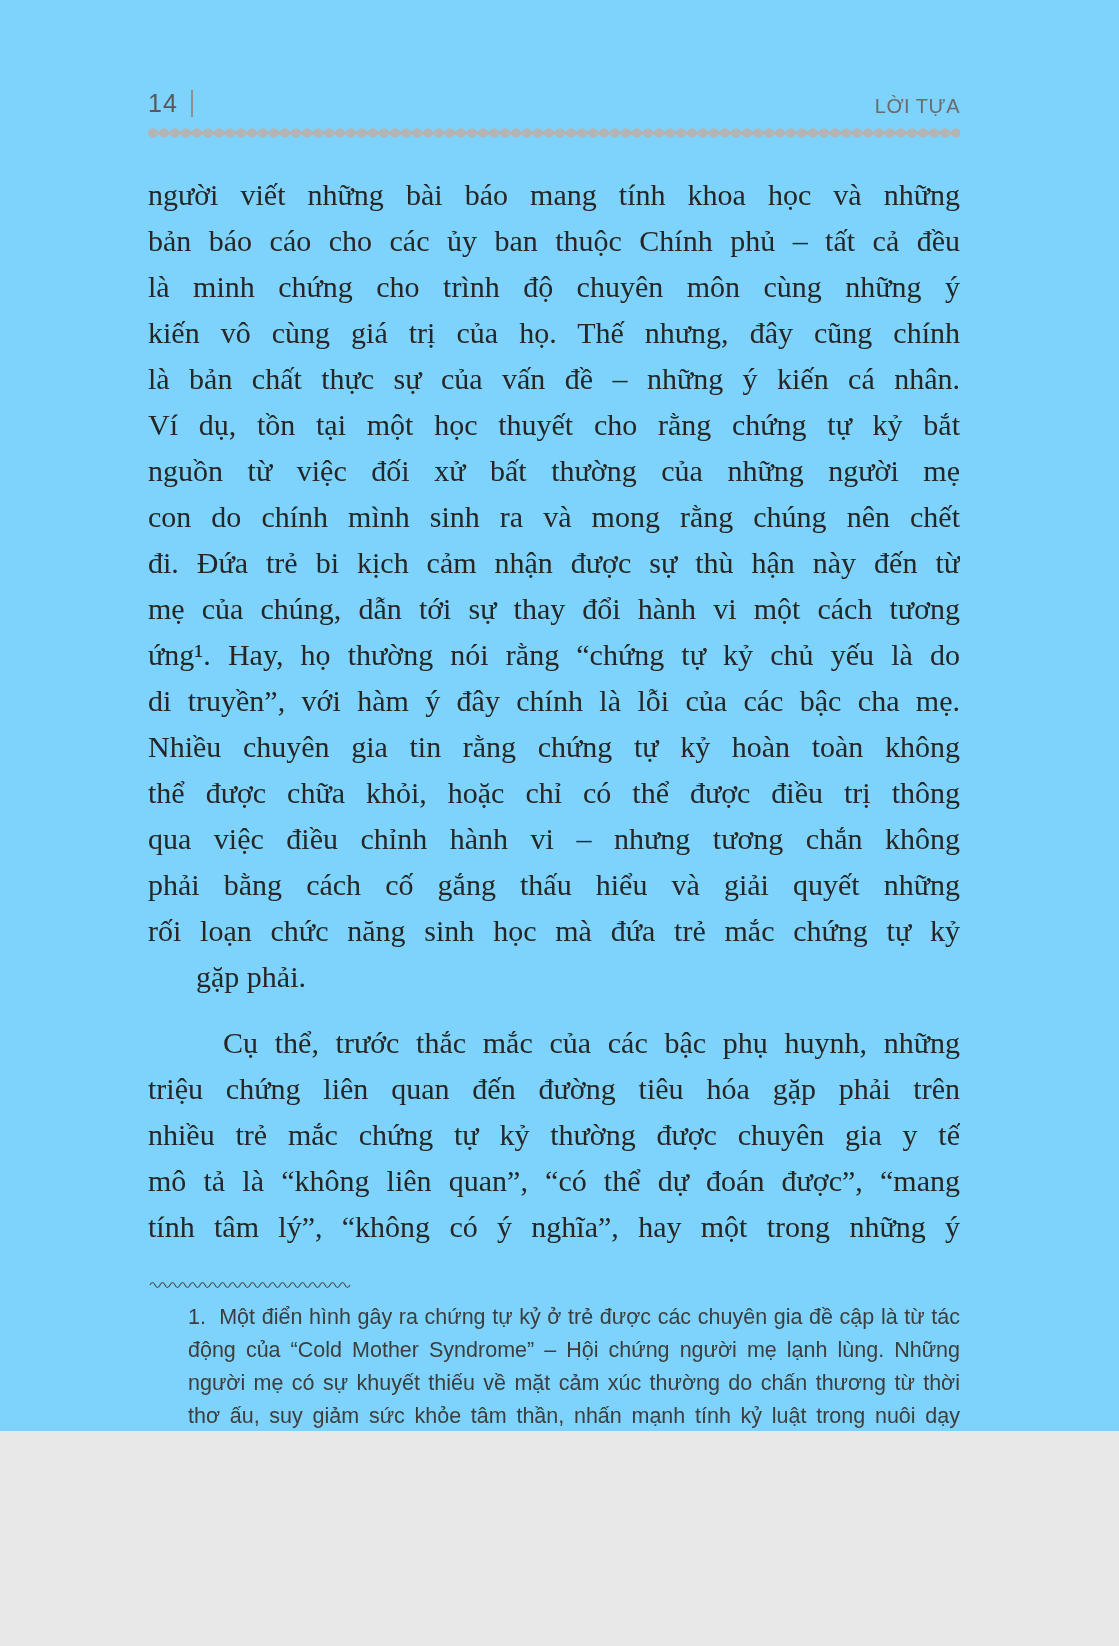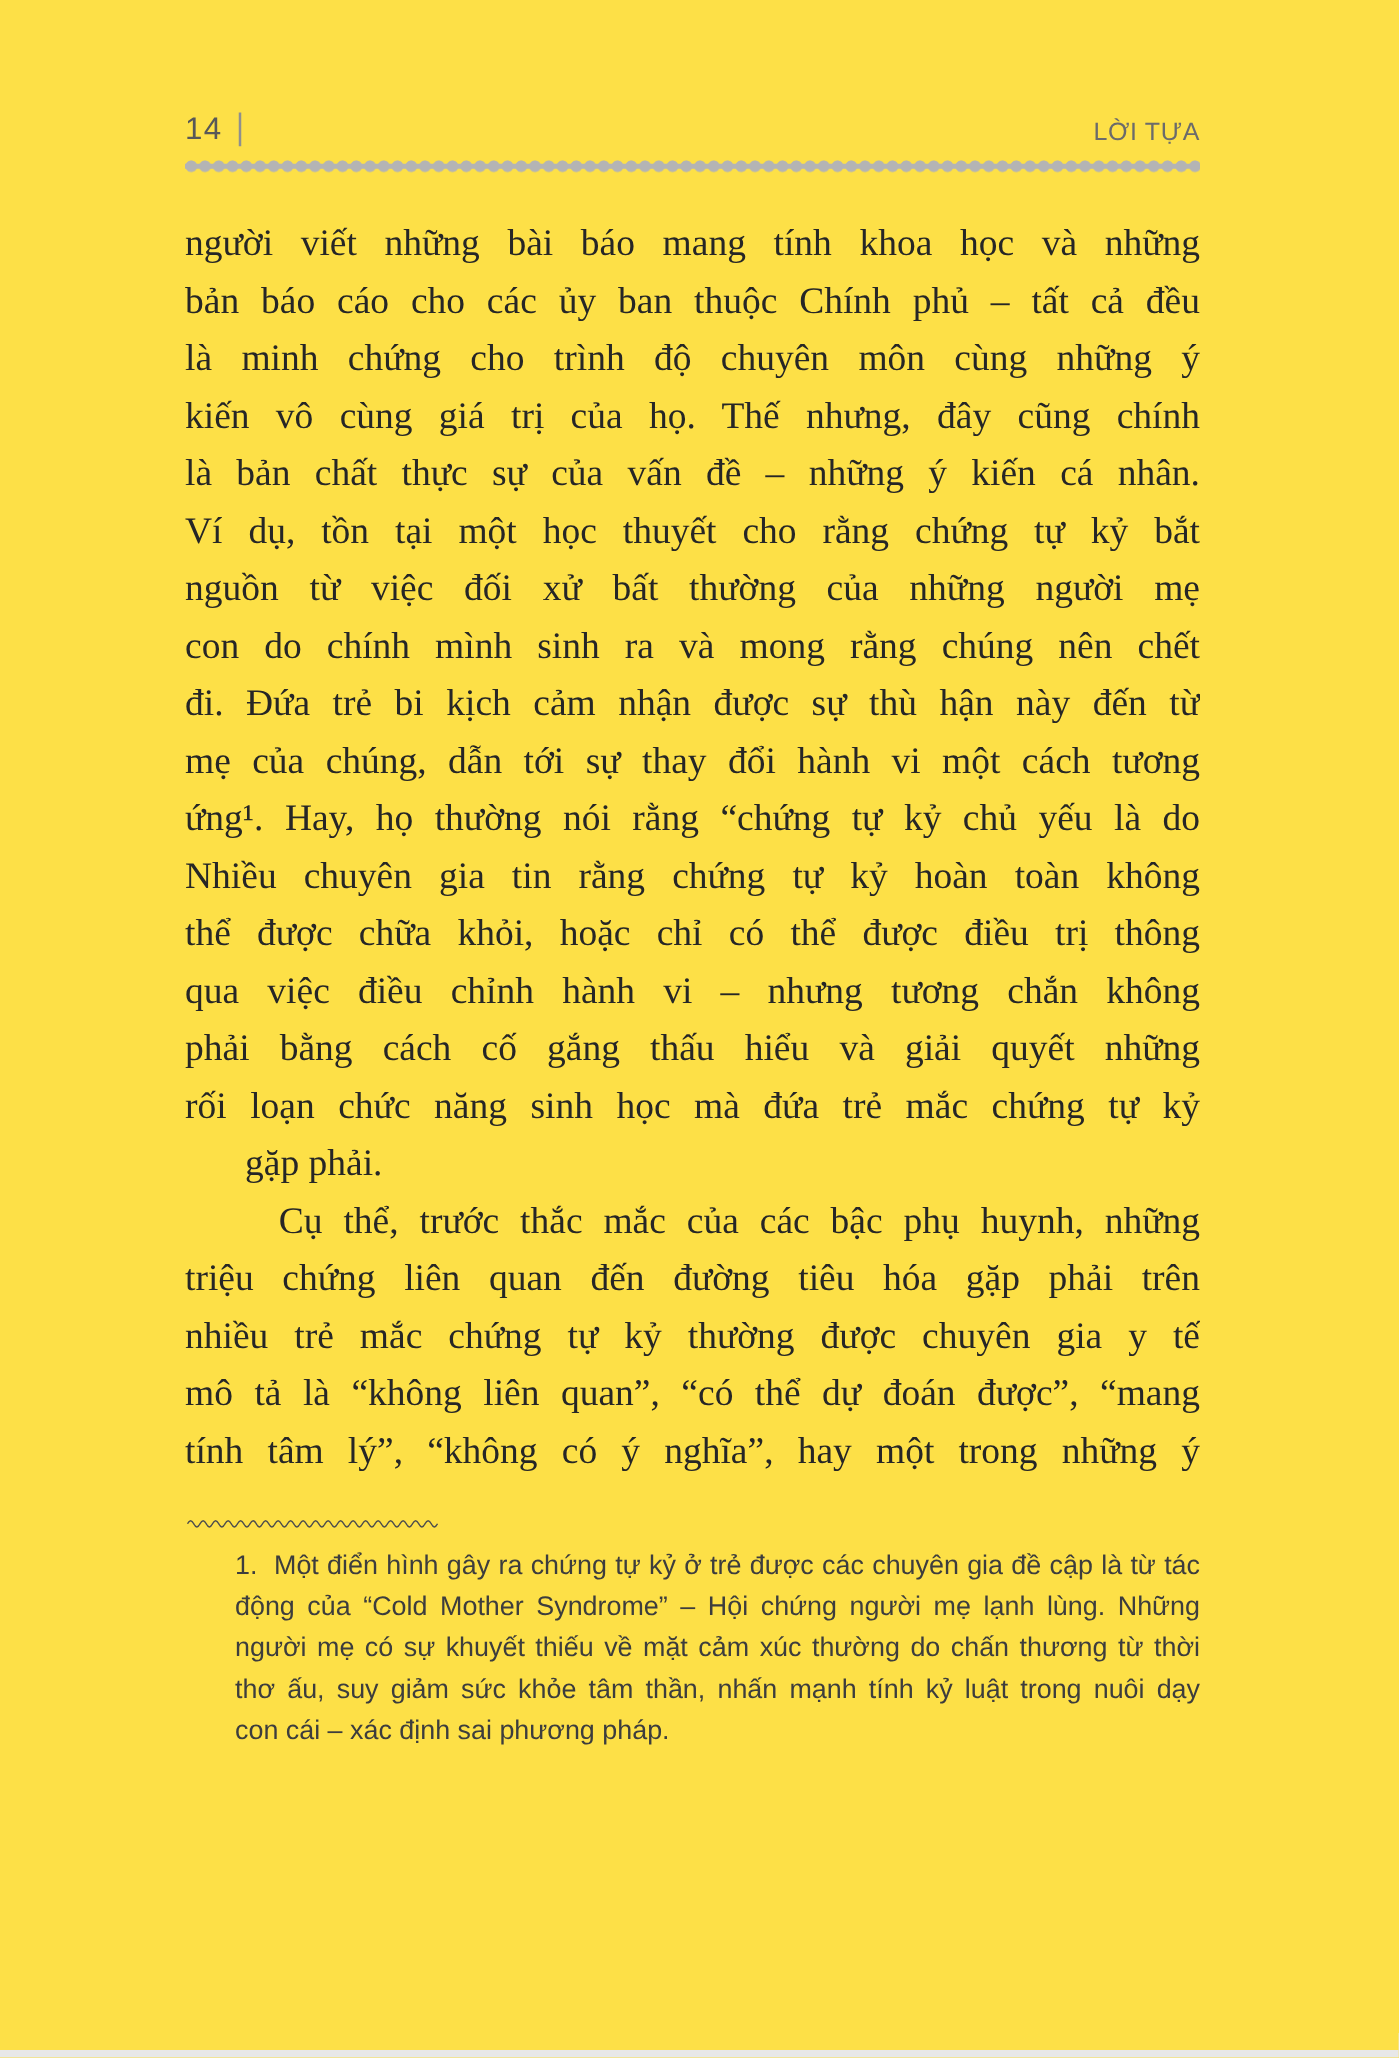--- a/index.html
+++ b/index.html
@@ -1,19 +1,19 @@
 <!DOCTYPE html>
 <html lang="vi"><head>
 <meta charset="utf-8">
 <style>
   html,body{margin:0;padding:0;background:#e8e8e8;}
   .page{
     position:relative;
-    width:1119px;height:1640px;
-    background:#fde047;
+    width:1119px;height:1431px;
+    background:#7dd3fc;
     box-sizing:border-box;
     padding:86px 159px 0 148px;
     font-family:"Liberation Serif","DejaVu Serif",serif;
     color:#262626;
     overflow:hidden;
   }
   
   .runhead{
     display:flex;justify-content:space-between;align-items:flex-end;
     height:32px;
@@ -29,21 +29,21 @@
     height:10px;
     background:
       radial-gradient(circle at 5px 5px,#b4b4b4 4.4px,rgba(0,0,0,0) 4.9px) repeat-x,
       linear-gradient(#b4b4b4,#b4b4b4) repeat-x;
     background-size:11px 10px,100% 4px;
     background-position:0 0,0 3px;
   }
   
   .bodytext{margin-top:34px;font-size:30px;line-height:46px;}
   .para{margin:0;}
-  .para + .para{}
+  .para + .para{margin-top:20px;}
   .bline{
     text-align:justify;
     text-align-last:justify;
     overflow:hidden;
     white-space:normal;
   }
   .bline.lastline{text-align:left;text-align-last:left;margin-left:48px;}
   .bline.indent{padding-left:75px;}
   
   .fn-sep{margin-top:30px;height:9px;width:210px;}
@@ -84,20 +84,21 @@
       <div class="bline">bản báo cáo cho các ủy ban thuộc Chính phủ – tất cả đều</div>
       <div class="bline">là minh chứng cho trình độ chuyên môn cùng những ý</div>
       <div class="bline">kiến vô cùng giá trị của họ. Thế nhưng, đây cũng chính</div>
       <div class="bline">là bản chất thực sự của vấn đề – những ý kiến cá nhân.</div>
       <div class="bline">Ví dụ, tồn tại một học thuyết cho rằng chứng tự kỷ bắt</div>
       <div class="bline">nguồn từ việc đối xử bất thường của những người mẹ</div>
       <div class="bline">con do chính mình sinh ra và mong rằng chúng nên chết</div>
       <div class="bline">đi. Đứa trẻ bi kịch cảm nhận được sự thù hận này đến từ</div>
       <div class="bline">mẹ của chúng, dẫn tới sự thay đổi hành vi một cách tương</div>
       <div class="bline">ứng¹. Hay, họ thường nói rằng “chứng tự kỷ chủ yếu là do</div>
+      <div class="bline">di truyền”, với hàm ý đây chính là lỗi của các bậc cha mẹ.</div>
       <div class="bline">Nhiều chuyên gia tin rằng chứng tự kỷ hoàn toàn không</div>
       <div class="bline">thể được chữa khỏi, hoặc chỉ có thể được điều trị thông</div>
       <div class="bline">qua việc điều chỉnh hành vi – nhưng tương chắn không</div>
       <div class="bline">phải bằng cách cố gắng thấu hiểu và giải quyết những</div>
       <div class="bline">rối loạn chức năng sinh học mà đứa trẻ mắc chứng tự kỷ</div>
       <div class="bline lastline">gặp phải.</div>
     </div>
 
     <div class="para">
       <div class="bline indent">Cụ thể, trước thắc mắc của các bậc phụ huynh, những</div>

